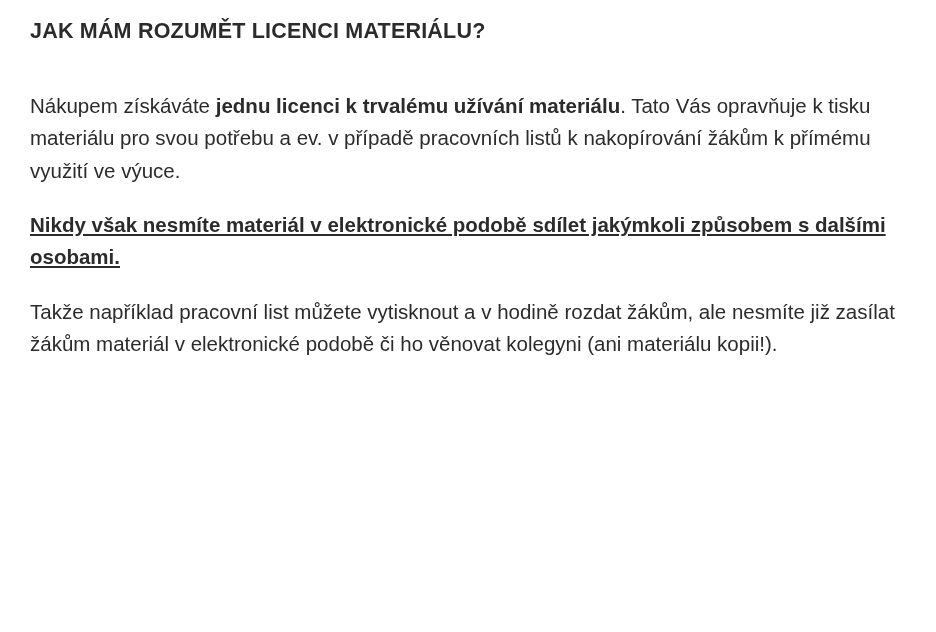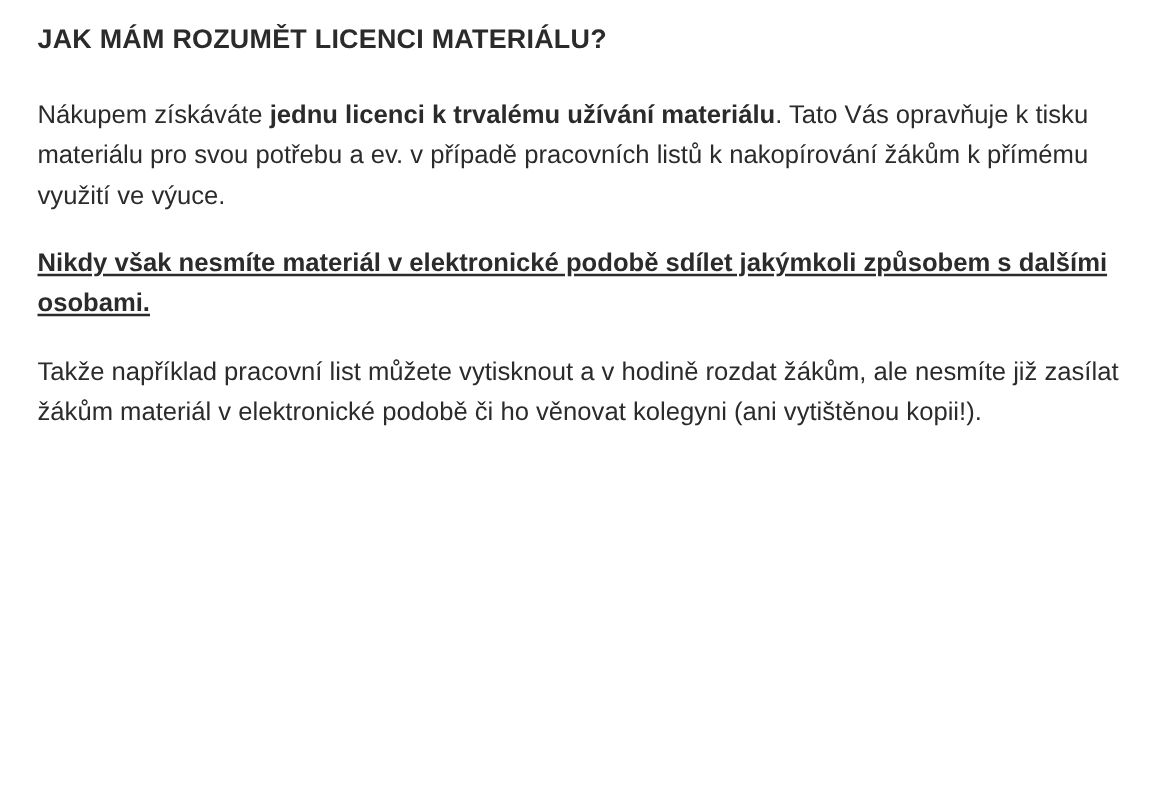--- a/index.html
+++ b/index.html
@@ -31,21 +31,21 @@
     color: #2b2b2b;
   }
   p.para {
     margin: 22px 0 0 0;
     font-size: 20.5px;
     line-height: 1.58;
     color: #2b2b2b;
     font-weight: normal;
   }
   p.para:first-of-type {
-    margin-top: 30px;
+    margin-top: 44px;
   }
   .bold {
     font-weight: bold;
   }
   .bold-underline {
     font-weight: bold;
     text-decoration: underline;
   }
   .para.warning {
   }
@@ -54,15 +54,15 @@
   }
 </style>
 </head>
 <body>
 
 <div class="page">
   <h1 class="heading">JAK MÁM ROZUMĚT LICENCI MATERIÁLU?</h1>
   <div>
       <p class="para"><span>Nákupem získáváte </span><span class="bold">jednu licenci k trvalému užívání materiálu</span><span>. Tato Vás opravňuje k tisku materiálu pro svou potřebu a ev. v případě pracovních listů k nakopírování žákům k přímému využití ve výuce.</span></p>
       <p class="para warning"><span class="bold-underline">Nikdy však nesmíte materiál v elektronické podobě sdílet jakýmkoli způsobem s dalšími osobami.</span></p>
-      <p class="para"><span>Takže například pracovní list můžete vytisknout a v hodině rozdat žákům, ale nesmíte již zasílat žákům materiál v elektronické podobě či ho věnovat kolegyni (ani vytištěnou kopii!).</span></p>
+      <p class="para"><span>Takže například pracovní list můžete vytisknout a v hodině rozdat žákům, ale nesmíte již zasílat žákům materiál v elektronické podobě či ho věnovat kolegyni (ani materiálu kopii!).</span></p>
     </div>
 </div>
 
 </body></html>

